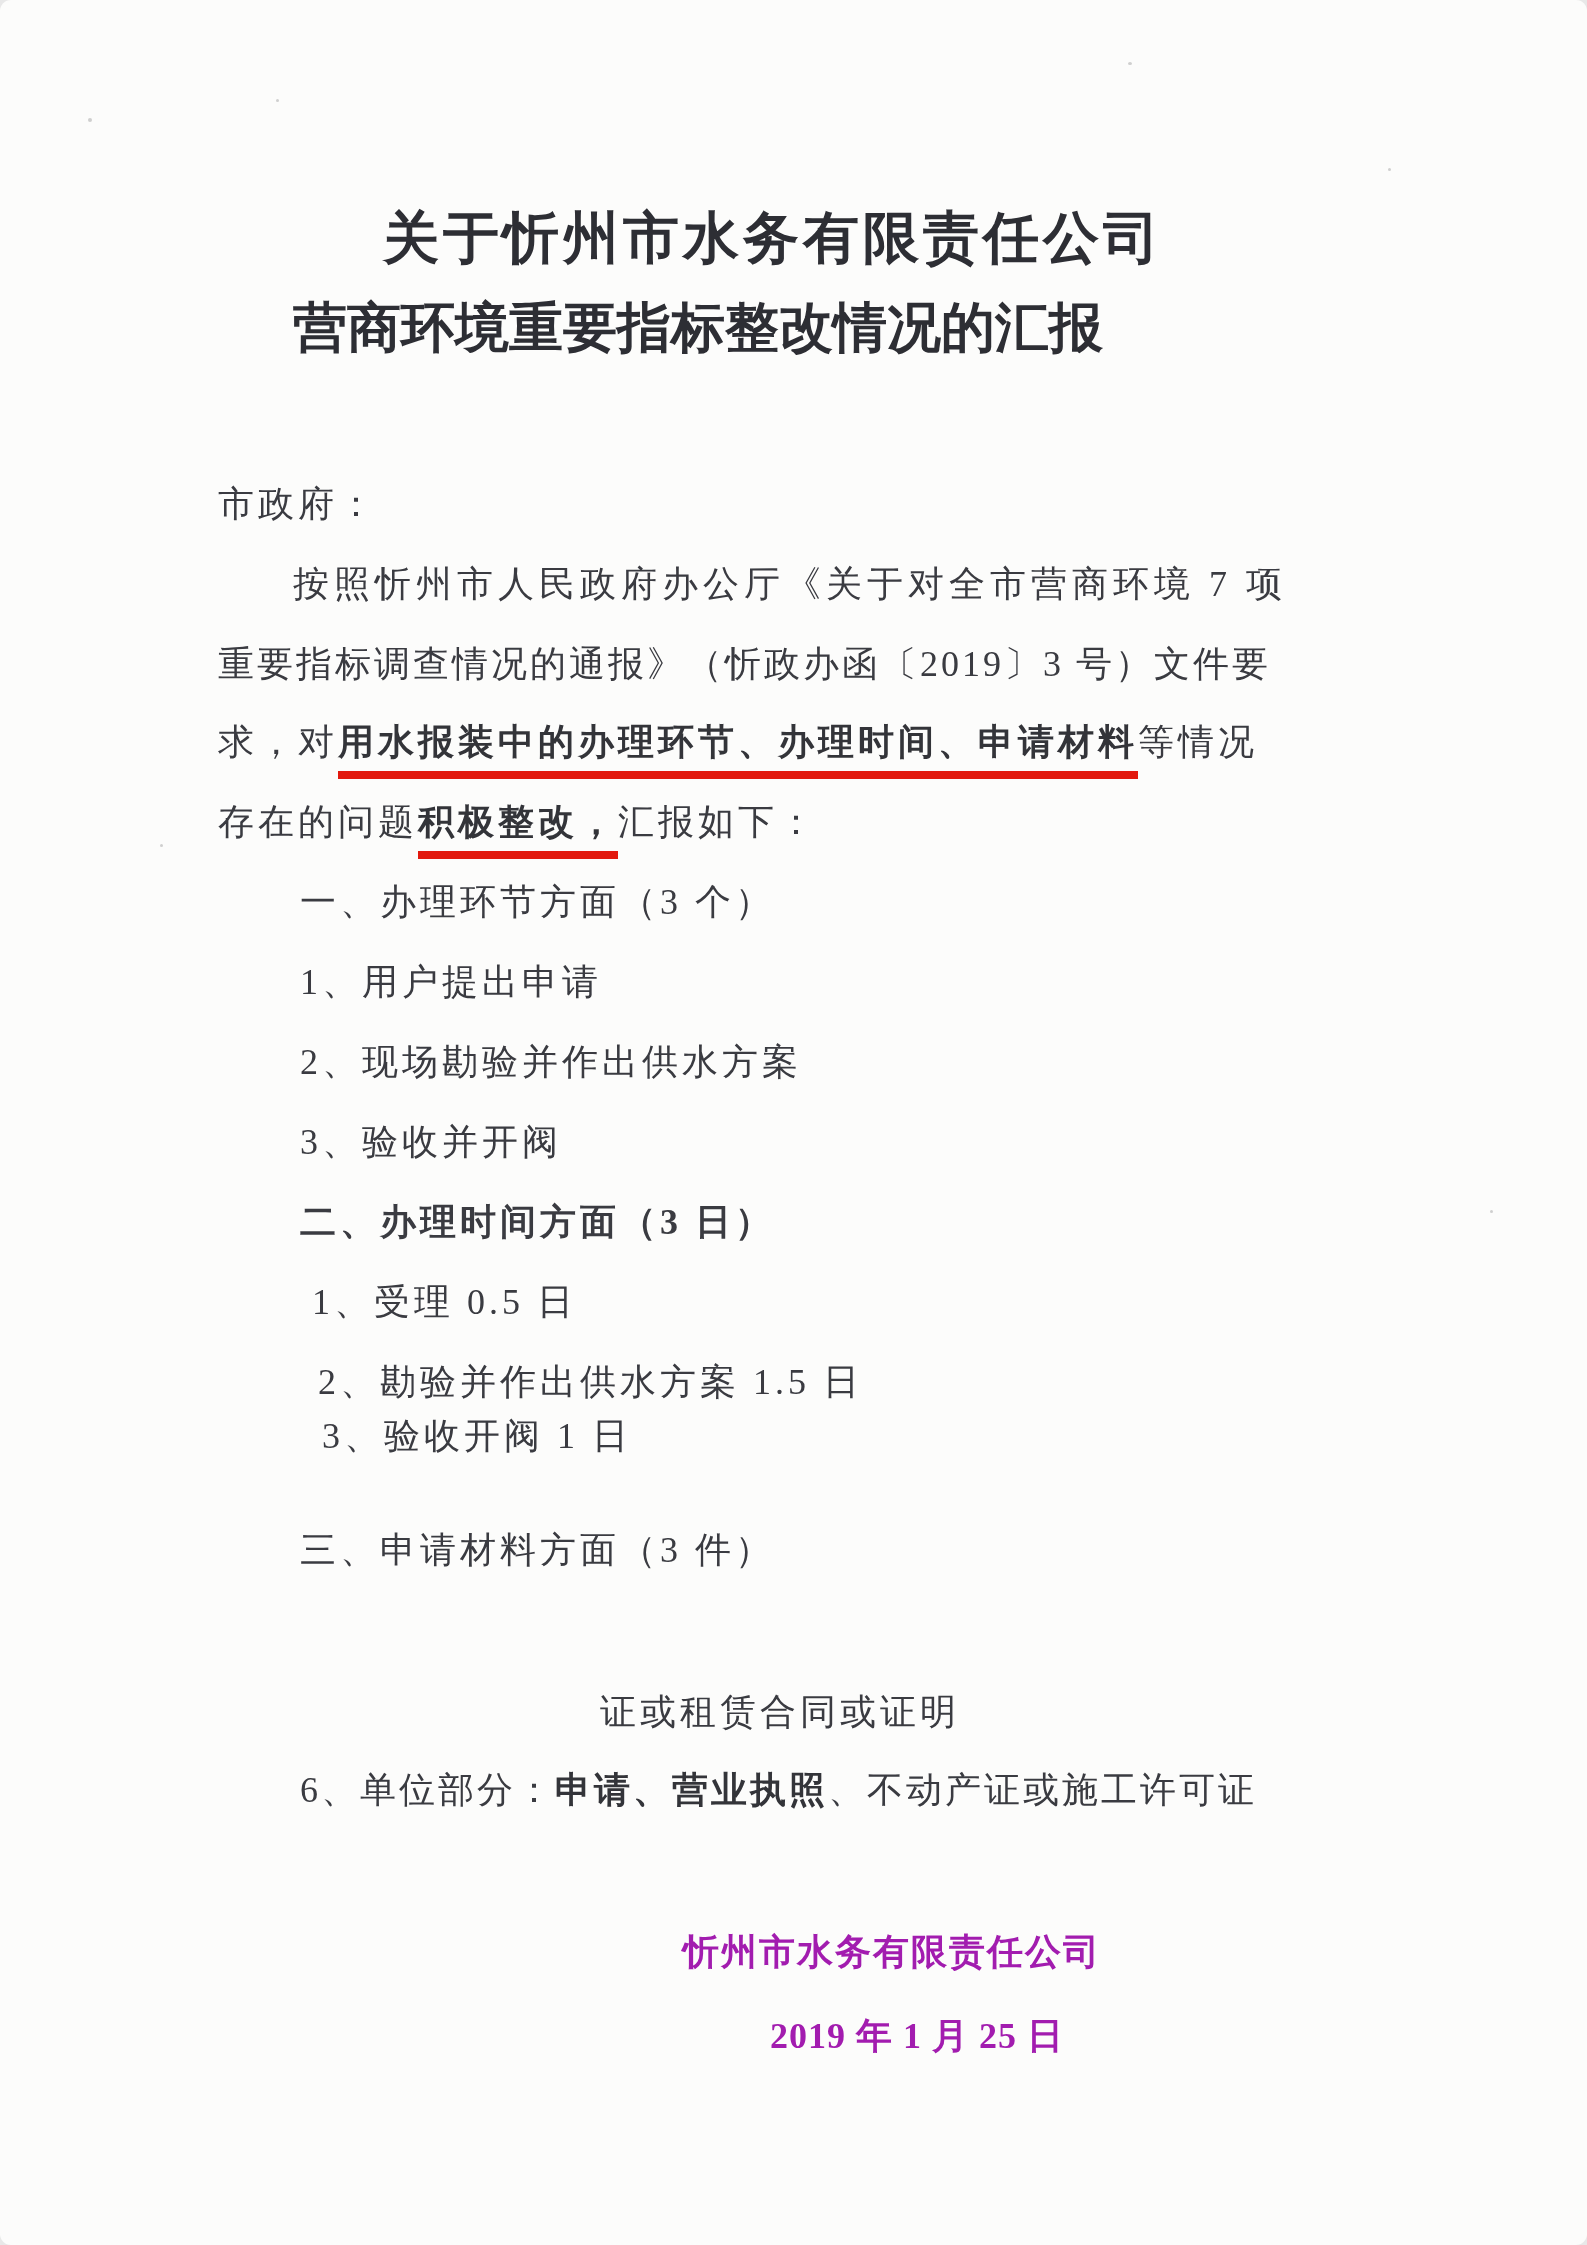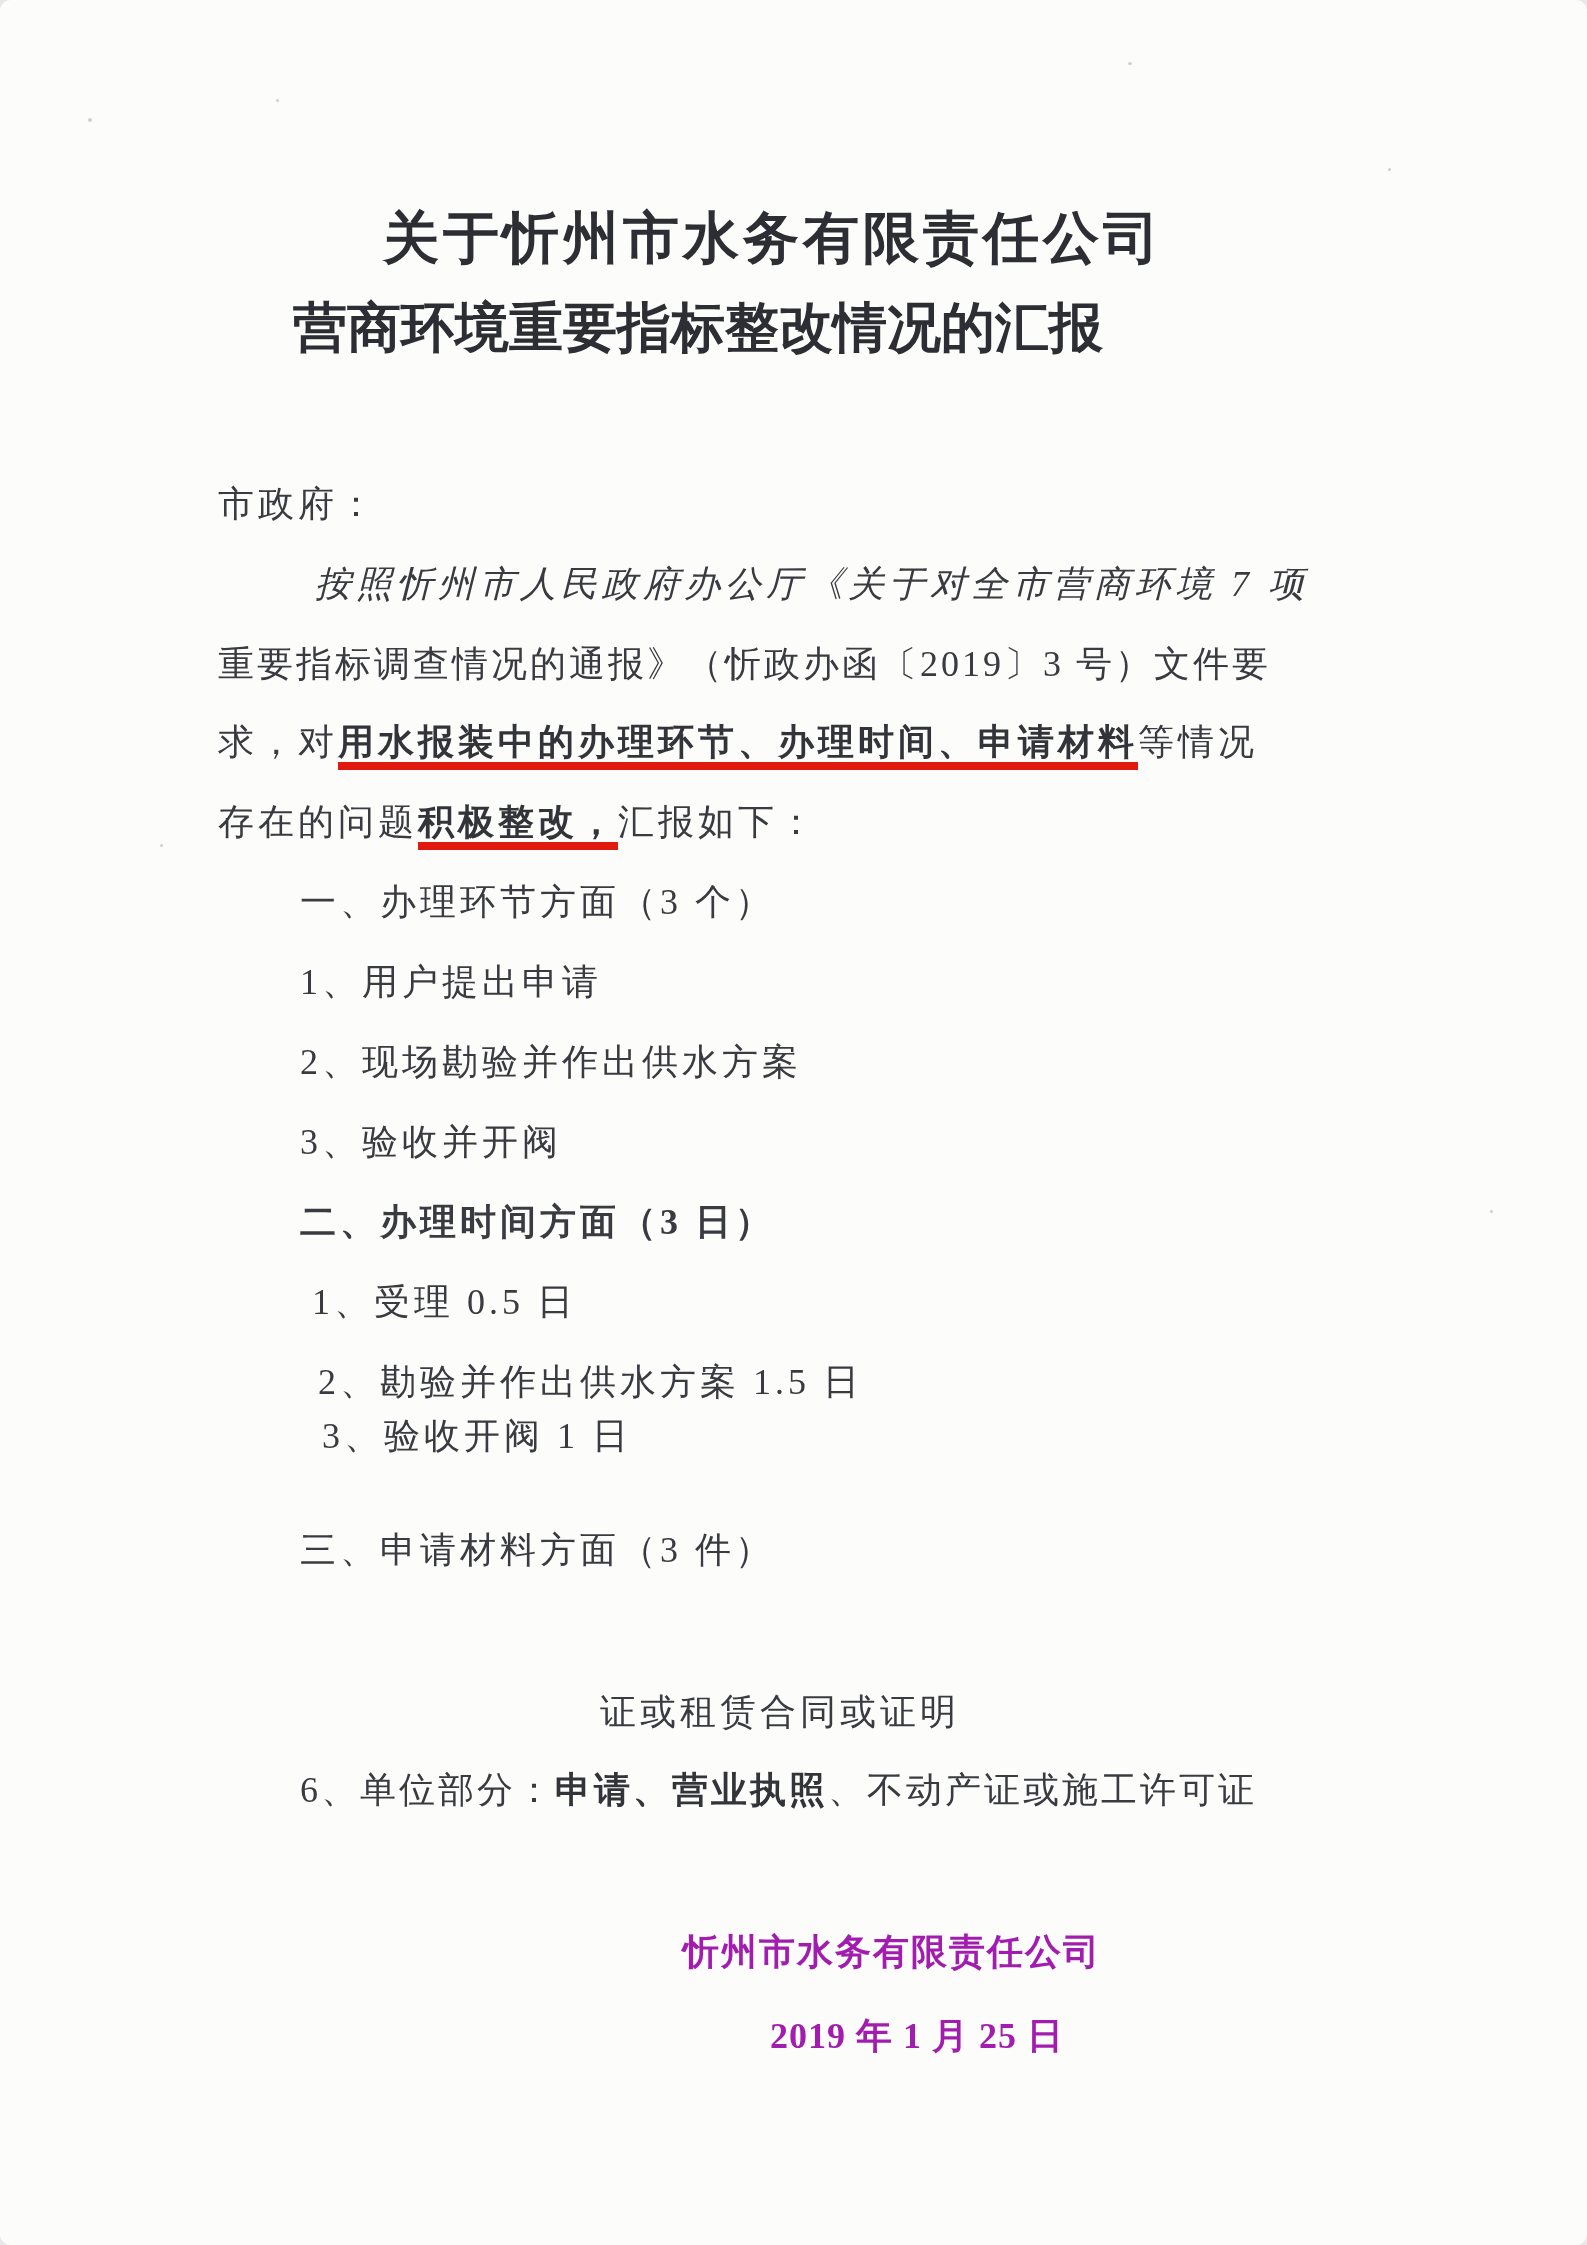--- a/index.html
+++ b/index.html
@@ -43,20 +43,21 @@
     font-size: 54px;
     line-height: 66px;
     letter-spacing: 0px;
   }
   .em {
     font-weight: 700;
     color: #333439;
   }
   .u-red {
     border-bottom: 8px solid #e2190e;
+    padding-bottom: 9px;
   }
   .signature {
     font-weight: 600;
     color: #a21caf;
   }
   .speck {
     position: absolute;
     background: #9a9a9a;
     border-radius: 50%;
     opacity: 0.45;
@@ -72,21 +73,21 @@
   <div class="speck" style="left:1128px; top:62px; width:4px; height:3px;"></div>
   <div class="speck" style="left:1388px; top:168px; width:3px; height:3px;"></div>
   <div class="speck" style="left:160px; top:844px; width:3px; height:3px;"></div>
   <div class="speck" style="left:1490px; top:1210px; width:3px; height:3px;"></div>
 
   <div class="line title title-1">关于忻州市水务有限责任公司</div>
   <div class="line title title-2">营商环境重要指标整改情况的汇报</div>
 
   <div class="line" style="left:218px; top:478px;">市政府：</div>
 
-  <div class="line" style="left:315px; top:558px; letter-spacing:5px;font-style:italic;">按照忻州市人民政府办公厅《关于对全市营商环境 7 项</div>
+  <div class="line" style="left:293px; top:558px; letter-spacing:5px;">按照忻州市人民政府办公厅《关于对全市营商环境 7 项</div>
   <div class="line" style="left:218px; top:638px; letter-spacing:3px;">重要指标调查情况的通报》（忻政办函〔2019〕3 号）文件要</div>
   <div class="line" style="left:218px; top:716px; letter-spacing:4px;">
     <span>求，对</span><span class="em u-red">用水报装中的办理环节、办理时间、申请材料</span><span>等情况</span>
   </div>
   <div class="line" style="left:218px; top:796px; letter-spacing:4px;">
     <span>存在的问题</span><span class="em u-red">积极整改，</span><span>汇报如下：</span>
   </div>
 
   <div class="line" style="left:300px; top:876px;">一、办理环节方面（3 个）</div>
   <div class="line" style="left:300px; top:956px;">1、用户提出申请</div>

